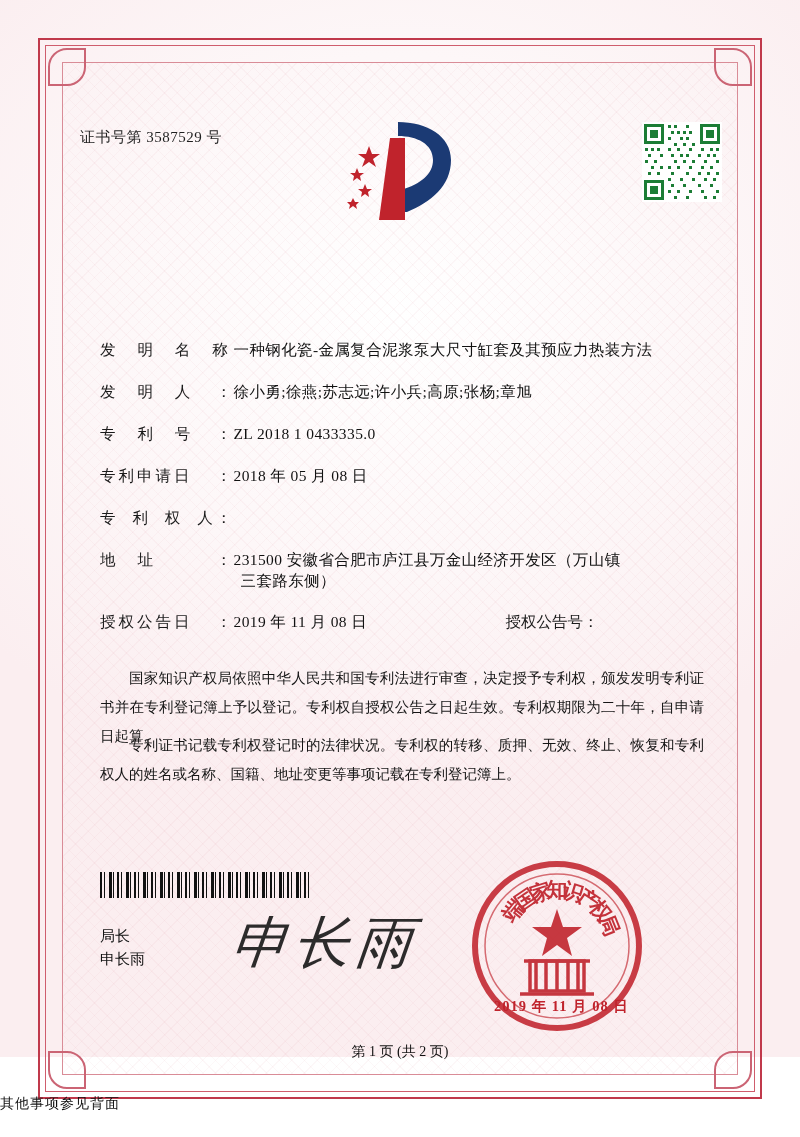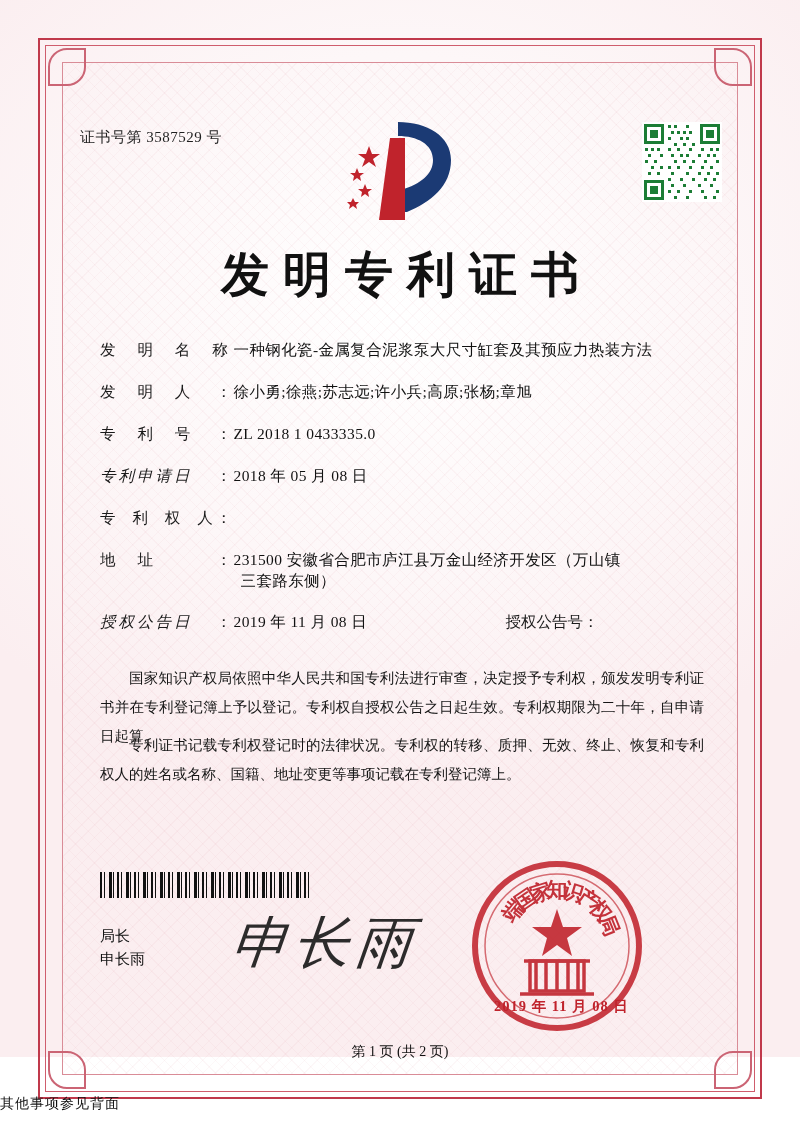--- a/index.html
+++ b/index.html
@@ -125,21 +125,21 @@
     line-height: 1.35;
   }
   .row .label {
     width: 116px;
     flex: 0 0 116px;
     color: #1a1a1a;
     white-space: nowrap;
   }
   .row .label.sp4  { letter-spacing: 9px; }
   .row .label.sp3  { letter-spacing: 6.5px; }
-  .row .label.sp2  { letter-spacing: 3px; font-style: italic; }
+  .row .label.sp2  { letter-spacing: 3px; }
   .row .colon { flex: 0 0 auto; margin-right: 2px; }
   .row .value {
     flex: 1 1 auto;
     color: #111;
     letter-spacing: 0.4px;
   }
   .row .value .line2 { display: block; margin-left: 7px; }
 
   .row.two-col { justify-content: flex-start; }
   .row .value.short { flex: 0 0 260px; }
@@ -336,21 +336,20 @@
       <path d="M55 22 L70 22 L70 104 L44 104 Z" fill="#c0232c"></path>
       <g fill="#c0232c">
         <polygon points="34,30 37,38 45,38 38,43 41,51 34,46 27,51 30,43 23,38 31,38"></polygon>
         <polygon points="22,52 24,57 29,57 25,60 26,65 22,62 18,65 19,60 15,57 20,57"></polygon>
         <polygon points="30,68 32,73 37,73 33,76 34,81 30,78 26,81 27,76 23,73 28,73"></polygon>
         <polygon points="18,82 20,86 24,86 21,89 22,93 18,90 14,93 15,89 12,86 16,86"></polygon>
       </g>
     </svg>
   </div>
 
-  <div class="title">发明专利证书</div>
 
   <div class="fields">
 
     <div class="row">
       <span class="label sp4">发 明 名 称</span>
       <span class="colon">：</span>
       <span class="value">一种钢化瓷-金属复合泥浆泵大尺寸缸套及其预应力热装方法</span>
     </div>
 
     <div class="row">

